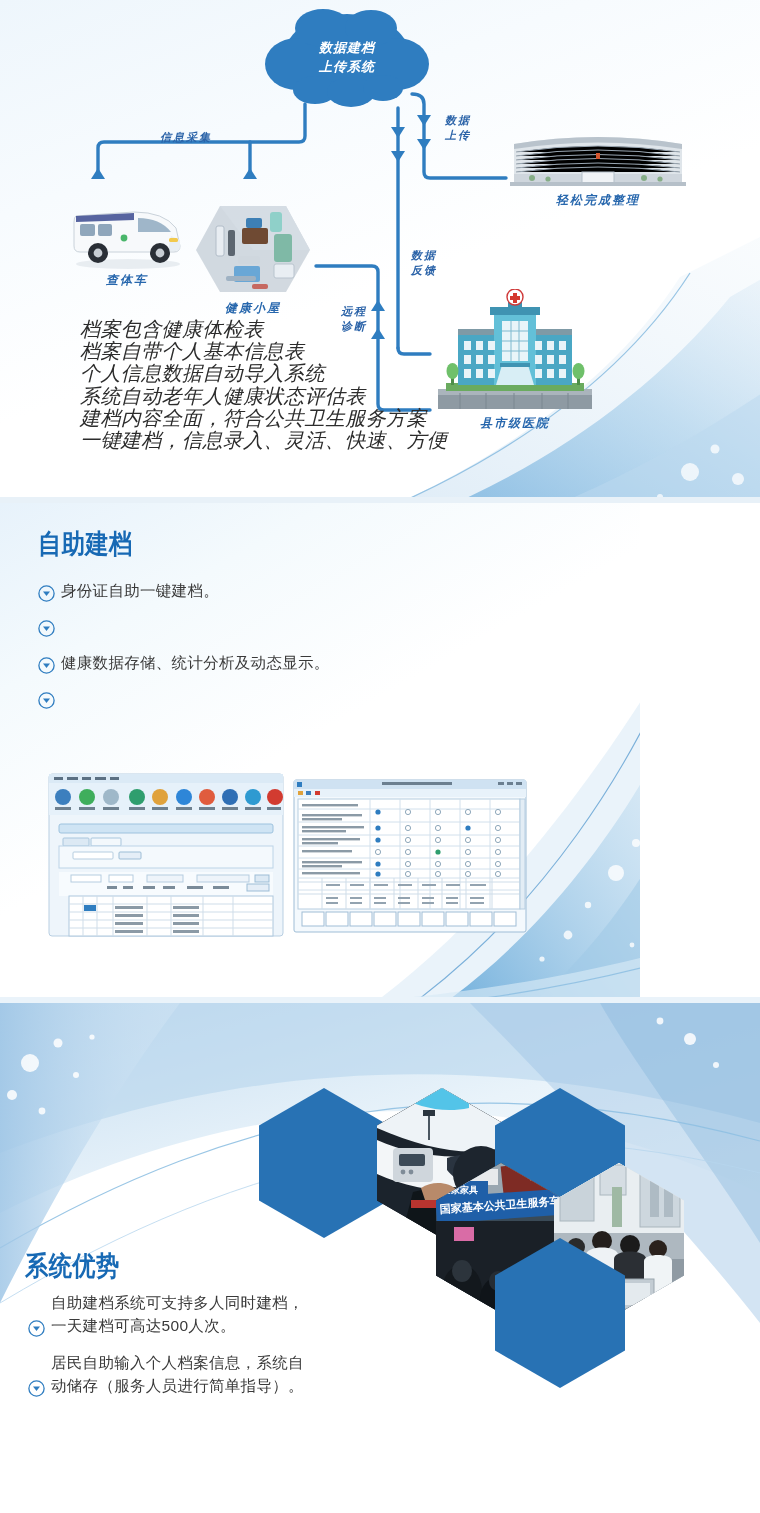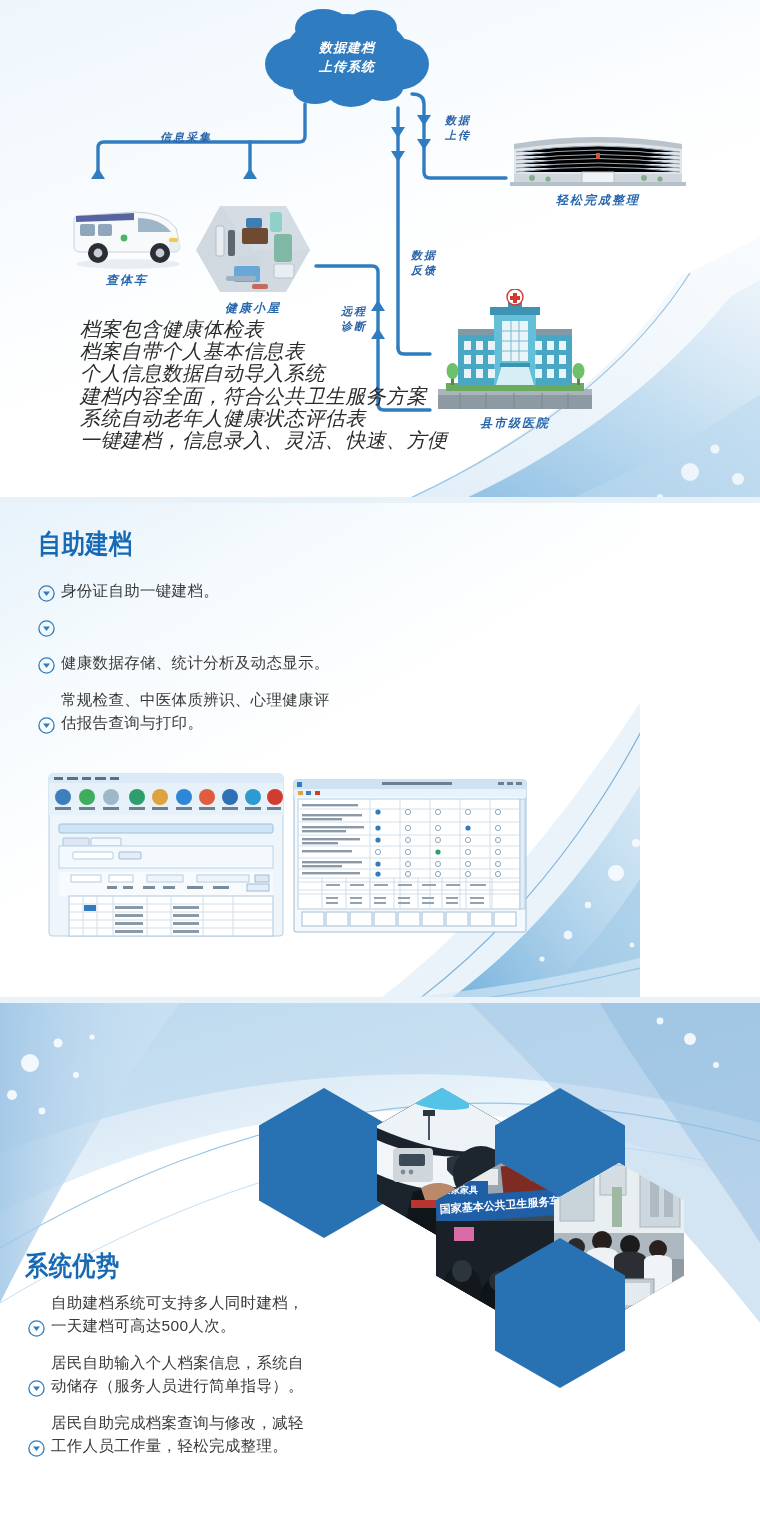--- a/index.html
+++ b/index.html
@@ -292,22 +292,22 @@
             <ellipse cx="148.5" cy="82" rx="6" ry="8"></ellipse>
           </g>
       </svg>
       <div class="ncap" style="left:0;top:126px;width:170px;">县市级医院</div>
     </div>
 
     <div class="s1list">
       <div>档案包含健康体检表</div>
       <div>档案自带个人基本信息表</div>
       <div>个人信息数据自动导入系统</div>
+      <div>系统自动老年人健康状态评估表</div>
       <div>建档内容全面，符合公共卫生服务方案</div>
-      <div>系统自动老年人健康状态评估表</div>
       <div>一键建档，信息录入、灵活、快速、方便</div>
     </div>
   </div>
 
   <div class="sec-sep" style="top:497px;"></div>
 
   <div class="sec2">
     <svg class="swoosh2" viewBox="0 0 420 470">
       <defs>
         <linearGradient id="s2a" x1="0" y1="1" x2="1" y2="0">
@@ -368,22 +368,20 @@
         </span>
         <span class="btxt">健康数据存储、统计分析及动态显示。</span>
       </div>
       <div class="bitem">
         <span class="bico">
           <svg viewBox="0 0 17 17">
               <circle cx="8.5" cy="8.5" r="7.6" fill="none" stroke="#2f7dc0" stroke-width="1.3"></circle>
               <path d="M5,6.6 L8.5,11 L12,6.6" fill="#2f7dc0"></path>
             </svg>
         </span>
-        <span class="btxt" style="white-space:pre-line;">常规检查、中医体质辨识、心理健康评
-估报告查询与打印。</span>
       </div>
     </div>
   </div>
 
   <div class="shotA">
     <svg viewBox="0 0 238 166">
       <rect x="2" y="2" width="234" height="162" rx="3" fill="#eef5fb" stroke="#b9cfe2"></rect>
       <rect x="2" y="2" width="234" height="9" fill="#dbeaf6"></rect>
       <g fill="#5b7083">
           <rect x="7" y="5" width="9" height="3"></rect>
@@ -726,26 +724,16 @@
       <div class="bitem">
         <span class="bico">
           <svg viewBox="0 0 17 17">
               <circle cx="8.5" cy="8.5" r="7.6" fill="none" stroke="#2f7dc0" stroke-width="1.3"></circle>
               <path d="M5,6.6 L8.5,11 L12,6.6" fill="#2f7dc0"></path>
             </svg>
         </span>
         <span class="btxt" style="white-space:pre-line;">居民自助输入个人档案信息，系统自
 动储存（服务人员进行简单指导）。</span>
       </div>
-      <div class="bitem">
-        <span class="bico">
-          <svg viewBox="0 0 17 17">
-              <circle cx="8.5" cy="8.5" r="7.6" fill="none" stroke="#2f7dc0" stroke-width="1.3"></circle>
-              <path d="M5,6.6 L8.5,11 L12,6.6" fill="#2f7dc0"></path>
-            </svg>
-        </span>
-        <span class="btxt" style="white-space:pre-line;">居民自助完成档案查询与修改，减轻
-工作人员工作量，轻松完成整理。</span>
-      </div>
     </div>
   </div>
 
 </div>
 
 </body></html>

